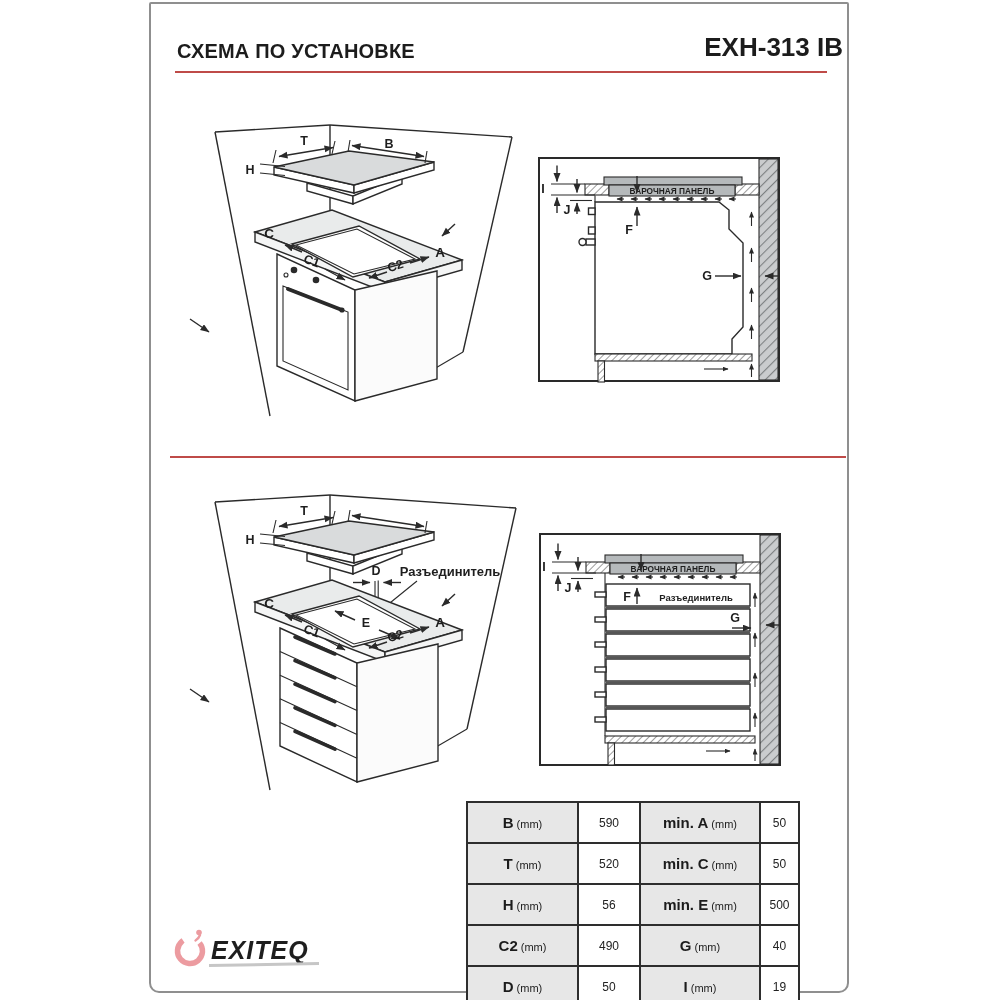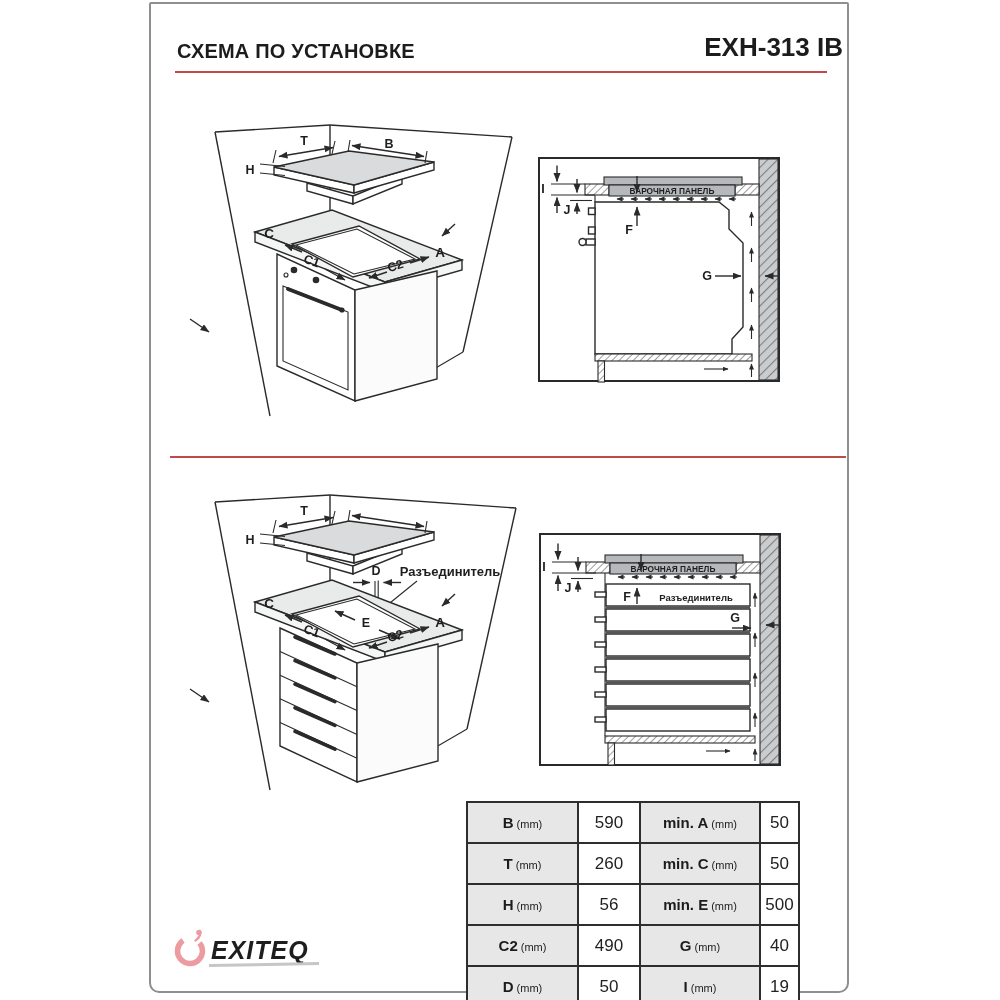--- a/index.html
+++ b/index.html
@@ -16,21 +16,21 @@
   svg{position:absolute;overflow:visible;}
   svg text{font-family:"Liberation Sans",sans-serif;fill:#1e1e1e;}
   .dim{font-weight:700;font-size:12.5px;}
   .dimbig{font-weight:700;font-size:13.5px;}
   .ln{stroke:#2a2a2a;stroke-width:1.4;fill:none;}
   .thin{stroke:#2a2a2a;stroke-width:1.1;fill:none;}
   .shape{stroke:#2a2a2a;stroke-width:1.4;fill:#fff;}
   .dims{position:absolute;left:315px;top:797px;width:332px;border-collapse:collapse;table-layout:fixed;}
   .dims td{border:2px solid #2e2e2e;height:23px;padding:8px 2px;text-align:center;vertical-align:middle;overflow:hidden;}
   .dims .lbl{background:#e7e7e7;}
-  .dims .val{background:#fff;font-size:17px;color:#222;}
+  .dims .val{background:#fff;font-size:12px;color:#222;}
   .k{font-weight:700;font-size:15px;}
   .u{font-size:11px;margin-left:3px;}
 </style>
 </head>
 <body>
 
 <div class="page">
  <div class="frame">
 
   <div class="hdr">
@@ -402,21 +402,21 @@
         </colgroup>
     <tbody>
           <tr>
       <td class="lbl"><span class="k">B</span><span class="u">(mm)</span></td>
       <td class="val">590</td>
       <td class="lbl"><span class="k">min. A</span><span class="u">(mm)</span></td>
       <td class="val">50</td>
     </tr>
     <tr>
       <td class="lbl"><span class="k">T</span><span class="u">(mm)</span></td>
-      <td class="val">260</td>
+      <td class="val">520</td>
       <td class="lbl"><span class="k">min. C</span><span class="u">(mm)</span></td>
       <td class="val">50</td>
     </tr>
     <tr>
       <td class="lbl"><span class="k">H</span><span class="u">(mm)</span></td>
       <td class="val">56</td>
       <td class="lbl"><span class="k">min. E</span><span class="u">(mm)</span></td>
       <td class="val">500</td>
     </tr>
     <tr>

